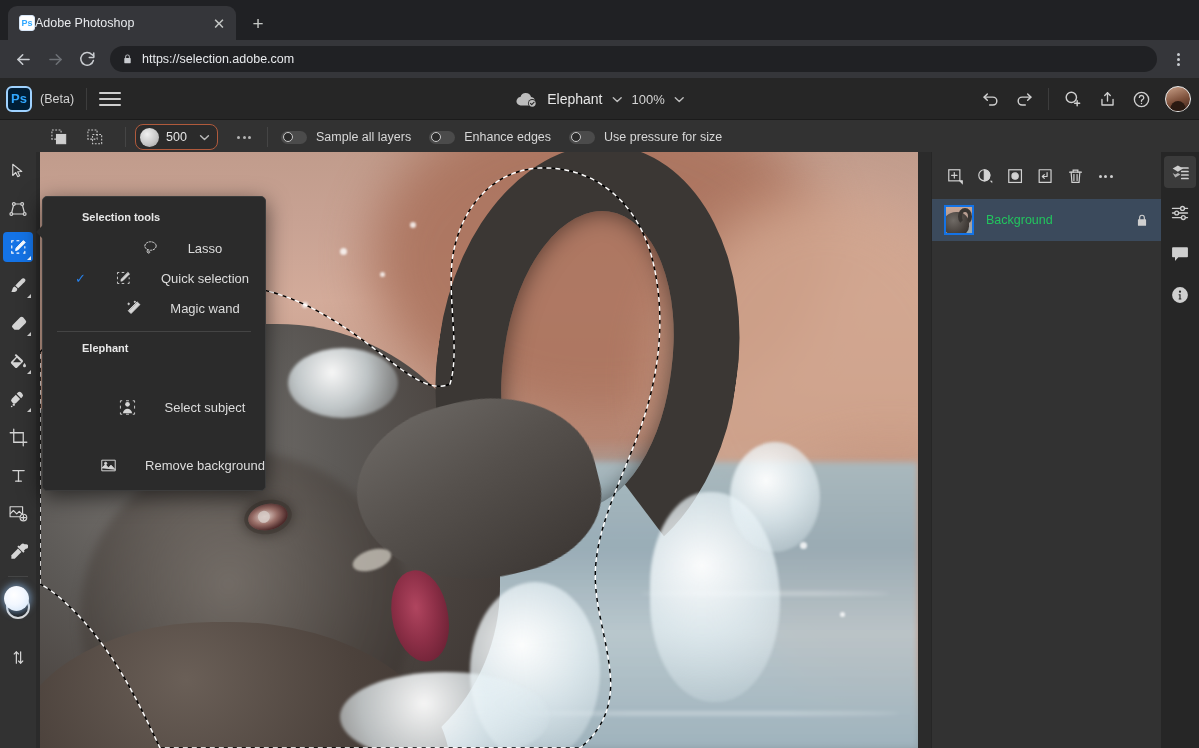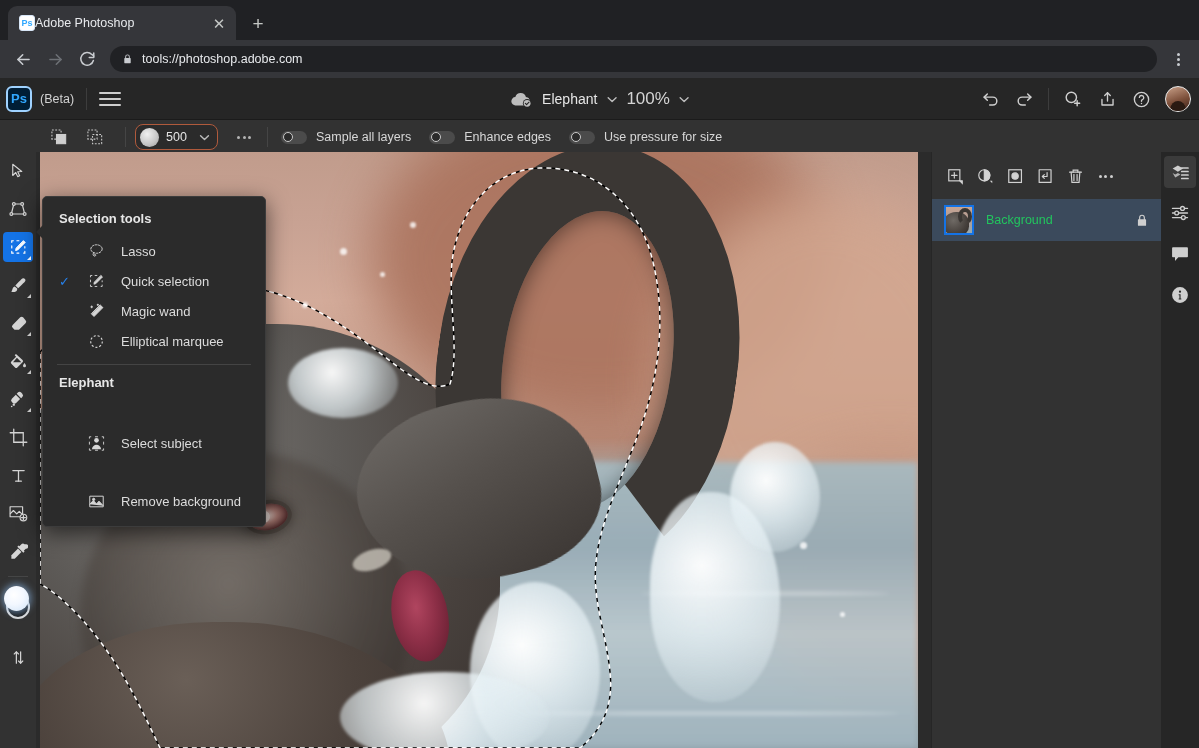--- a/index.html
+++ b/index.html
@@ -94,21 +94,21 @@
   }
   .hamburger i { height: 2px; background: #cfcfcf; border-radius: 1px; display:block; }
 
   .doc-center {
     position: absolute; left: 50%; top: 0; height: 42px;
     transform: translateX(-50%);
     display: flex; align-items: center; gap: 9px;
   }
   .cloud-ic { display: flex; align-items: center; color:#bdbdbd; }
   .doc-name { color: #e6e6e6; font-size: 14px; }
-  .zoom-val { color: #d4d4d4; font-size: 17px; }
+  .zoom-val { color: #d4d4d4; font-size: 13px; }
   .chev { color: #bdbdbd; font-size: 9px; display: flex; align-items: center; }
 
   .hdr-right {
     position: absolute; right: 8px; top: 0; height: 42px;
     display: flex; align-items: center; gap: 6px;
   }
   .hdr-ico {
     width: 28px; height: 28px; display: flex; align-items: center;
     justify-content: center; color: #d0d0d0;
   }
@@ -361,26 +361,27 @@
     position: absolute; left: 42px; top: 44px; width: 224px;
     background: #2b2b2b; border: 1px solid #3c3c3c; border-radius: 5px;
     box-shadow: 0 6px 22px rgba(0,0,0,.6); z-index: 40; padding: 8px 0 10px;
   }
   .flyout::before {
     content: ''; position: absolute; left: -7px; top: 28px;
     width: 0; height: 0; border-top: 7px solid transparent;
     border-bottom: 7px solid transparent; border-right: 7px solid #2b2b2b;
   }
   .fly-head {
-    color: #e7e7e7; font-size: 13px; font-weight: bold;
+    color: #e7e7e7; font-size: 11px; font-weight: bold;
     padding: 6px 15px 10px 16px;
+    margin-left: 23px;
   }
   .fly-item {
     height: 30px; display: flex; align-items: center;
-    padding-left: 16px; gap: 4px; color: #dcdcdc; font-size: 13px;
+    padding-left: 16px; gap: 16px; color: #dcdcdc; font-size: 13px; justify-content: center;
   }
   .fly-check {
     width: 18px; flex: 0 0 auto; color: #2680eb; font-size: 13px;
     display: flex; align-items: center; justify-content: flex-start;
   }
   .fly-ico {
     width: 30px; flex: 0 0 auto; display: flex; align-items: center;
     justify-content: center; color: #d6d6d6;
   }
   .fly-label { padding-left: 6px; }
@@ -420,21 +421,21 @@
         <polyline points="21 4 21 10 15 10"></polyline>
         <path d="M20.5 14a8.5 8.5 0 1 1-2.1-8.1L21 8"></path>
       </svg>
   </div>
   <div class="omnibox">
     <span class="lock">
       <svg width="11" height="12" viewBox="0 0 24 24" fill="currentColor">
           <path d="M12 2a5 5 0 0 0-5 5v3H6a1 1 0 0 0-1 1v9a1 1 0 0 0 1 1h12a1 1 0 0 0 1-1v-9a1 1 0 0 0-1-1h-1V7a5 5 0 0 0-5-5zm-3 8V7a3 3 0 1 1 6 0v3H9z"></path>
         </svg>
     </span>
-    <span class="url">tools://photoshop.adobe.com</span>
+    <span class="url">https://selection.adobe.com</span>
   </div>
   <div class="kebab">
       <i></i>
       <i></i>
       <i></i>
     </div>
 </div>
 
 <div class="ps-header">
   <div class="ps-logo">
@@ -836,29 +837,20 @@
       <span class="fly-ico">
         <svg width="17" height="17" viewBox="0 0 24 24" fill="none" stroke="currentColor" stroke-width="1.4" stroke-linecap="round">
           <path d="M17.5 3l3.5 3.5L8.5 19 5 15.5z" fill="currentColor"></path>
           <path d="M4 5.5h2.5M5.2 4.2v2.6M13 2.5h2M13.8 1.7v1.8"></path>
         </svg>
       </span>
       <span class="fly-label">Magic wand</span>
     </div>
 
 
-    <div class="fly-item">
-      <span class="fly-check"></span>
-      <span class="fly-ico">
-        <svg width="17" height="17" viewBox="0 0 24 24" fill="none" stroke="currentColor" stroke-width="1.6">
-            <circle cx="12" cy="12" r="8.2" stroke-dasharray="3 2.6"></circle>
-          </svg>
-      </span>
-      <span class="fly-label">Elliptical marquee</span>
-    </div>
 
     <div class="fly-div"></div>
     <div class="fly-head">Elephant</div>
 
     <div class="fly-item action">
       <span class="fly-check"></span>
       <span class="fly-ico">
         <svg width="17" height="17" viewBox="0 0 24 24" fill="none" stroke="currentColor" stroke-width="1.3" stroke-linecap="round">
           <circle cx="12" cy="7.5" r="3.3" fill="currentColor" stroke="none"></circle>
           <path d="M5.5 20c.6-4 3.2-6.3 6.5-6.3s5.9 2.3 6.5 6.3" fill="currentColor" stroke="none"></path>

